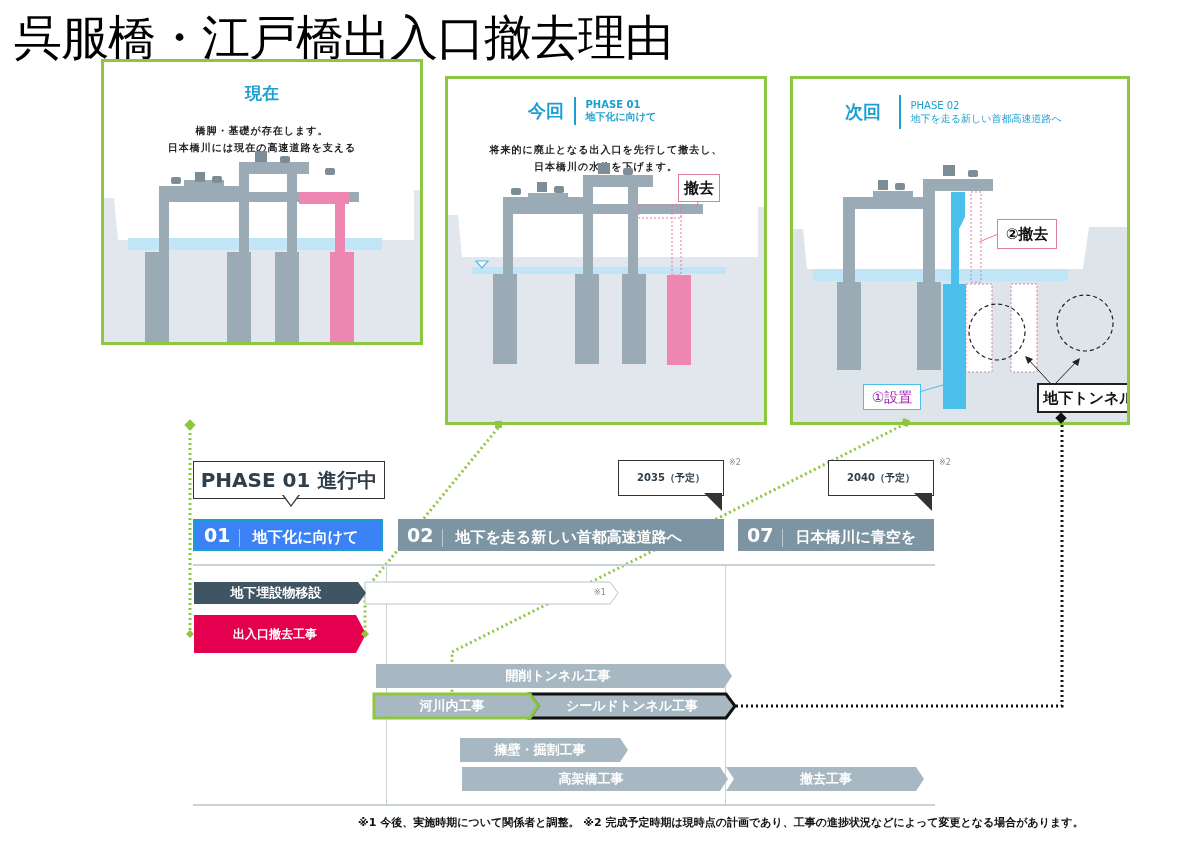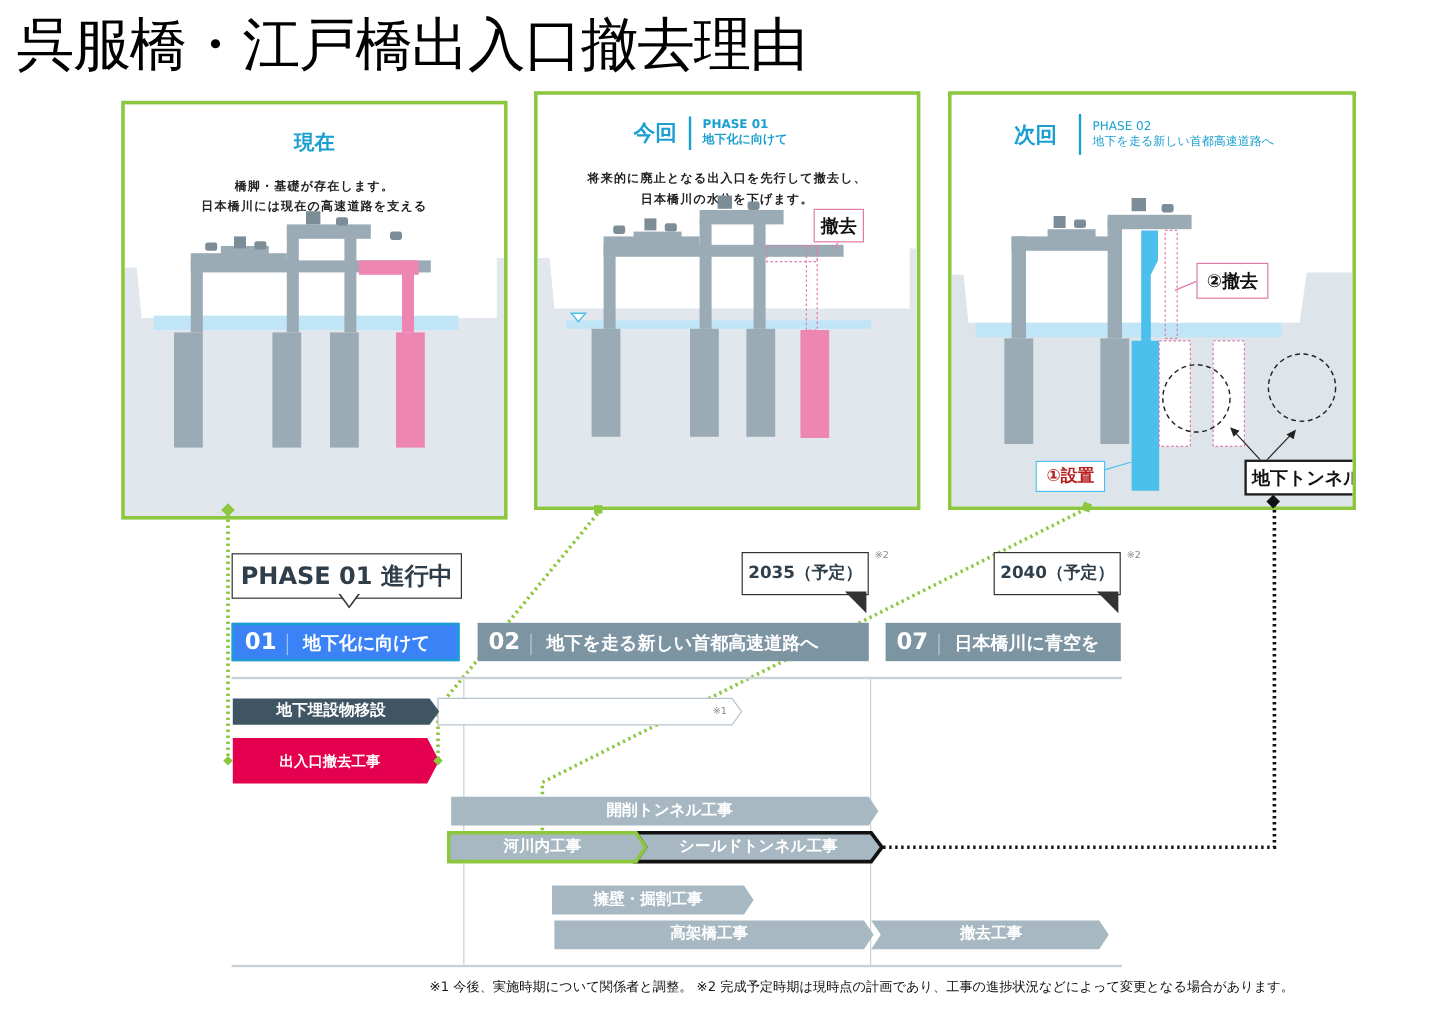--- a/index.html
+++ b/index.html
@@ -4,36 +4,36 @@
 <style>
   html, body { margin:0; padding:0; background:#fff; }
   body { width:1200px; height:842px; position:relative; overflow:hidden; font-family:"DejaVu Sans", sans-serif; }
   .abs { position:absolute; }
   .title { left:14px; top:6px; font-size:48px; color:#000; letter-spacing:-1px; font-family:"DejaVu Sans", sans-serif; line-height:62px; }
   .panel { position:absolute; border:3px solid #8dc63f; background:#fff; overflow:hidden; box-sizing:border-box; }
   .panel-head { position:absolute; left:0; right:0; text-align:center; color:#1a9fd0; font-weight:bold; font-size:17px; }
   .panel-desc { position:absolute; left:0; right:0; text-align:center; font-size:10px; font-weight:bold; color:#222; line-height:17px; letter-spacing:1px; }
   .phase-sub { color:#1a9fd0; font-size:10px; line-height:12px; font-weight:bold; }
   .callout { position:absolute; border:1.5px solid #e27aa8; background:#fff; font-weight:bold; font-size:15px; color:#111; text-align:center; }
-  .callout-blue { position:absolute; border:1.5px solid #4cc0ec; background:#fff; font-weight:bold; font-size:14px; color:#b91c1c; text-align:center; }
+  .callout-blue { position:absolute; border:1.5px solid #4cc0ec; background:#fff; font-weight:normal; font-size:14px; color:#a21caf; text-align:center; }
   .callout-black { position:absolute; border:2px solid #222; background:#fff; font-weight:bold; font-size:15px; color:#111; text-align:center;margin-left:28px; }
-  .speech { position:absolute; border:1.2px solid #333; background:#fff; font-weight:bold; font-size:14px; color:#2e3e4a; text-align:center; }
+  .speech { position:absolute; border:1.2px solid #333; background:#fff; font-weight:bold; font-size:10px; color:#2e3e4a; text-align:center; }
   .phase-box { position:absolute; height:32px; color:#fff; font-weight:bold; font-size:15px; line-height:32px; box-sizing:border-box; }
   .phase-box .num { font-size:19px; padding:0 9px 0 9px; }
   .phase-box .sep { display:inline-block; width:1px; height:18px; background:rgba(255,255,255,0.5); vertical-align:middle; margin-right:12px; }
   .arrow-bar { position:absolute; height:24px; line-height:24px; color:#fff; font-weight:bold; font-size:13px; text-align:center; }
-  .note { font-size:11px; color:#111; }
+  .note { font-size:11px; color:#111;font-weight:bold; }
   .sup { font-size:8px; color:#888; position:absolute; }
 </style>
 </head>
 <body>
 
 <div class="abs title">呉服橋・江戸橋出入口撤去理由</div>
 
-<div class="panel" style="left:101px; top:84px; width:322px; height:349px;">
+<div class="panel" style="left:101px; top:59px; width:322px; height:286px;">
   <div class="panel-head" style="top:20px;">現在</div>
   <div class="panel-desc" style="top:60px;">
     <div>橋脚・基礎が存在します。</div>
     <div>日本橋川には現在の高速道路を支える</div>
   </div>
   <svg class="abs" style="left:0;top:0" width="316" height="343" viewBox="0 0 316 343">
 
     <path d="M0 136 L10 136 L14 178 L310 178 L310 128 L316 128 L316 343 L0 343 Z" fill="#e1e7ec"></path>
     <rect x="24" y="176" width="254" height="12" fill="#bfe5f7"></rect>
 

